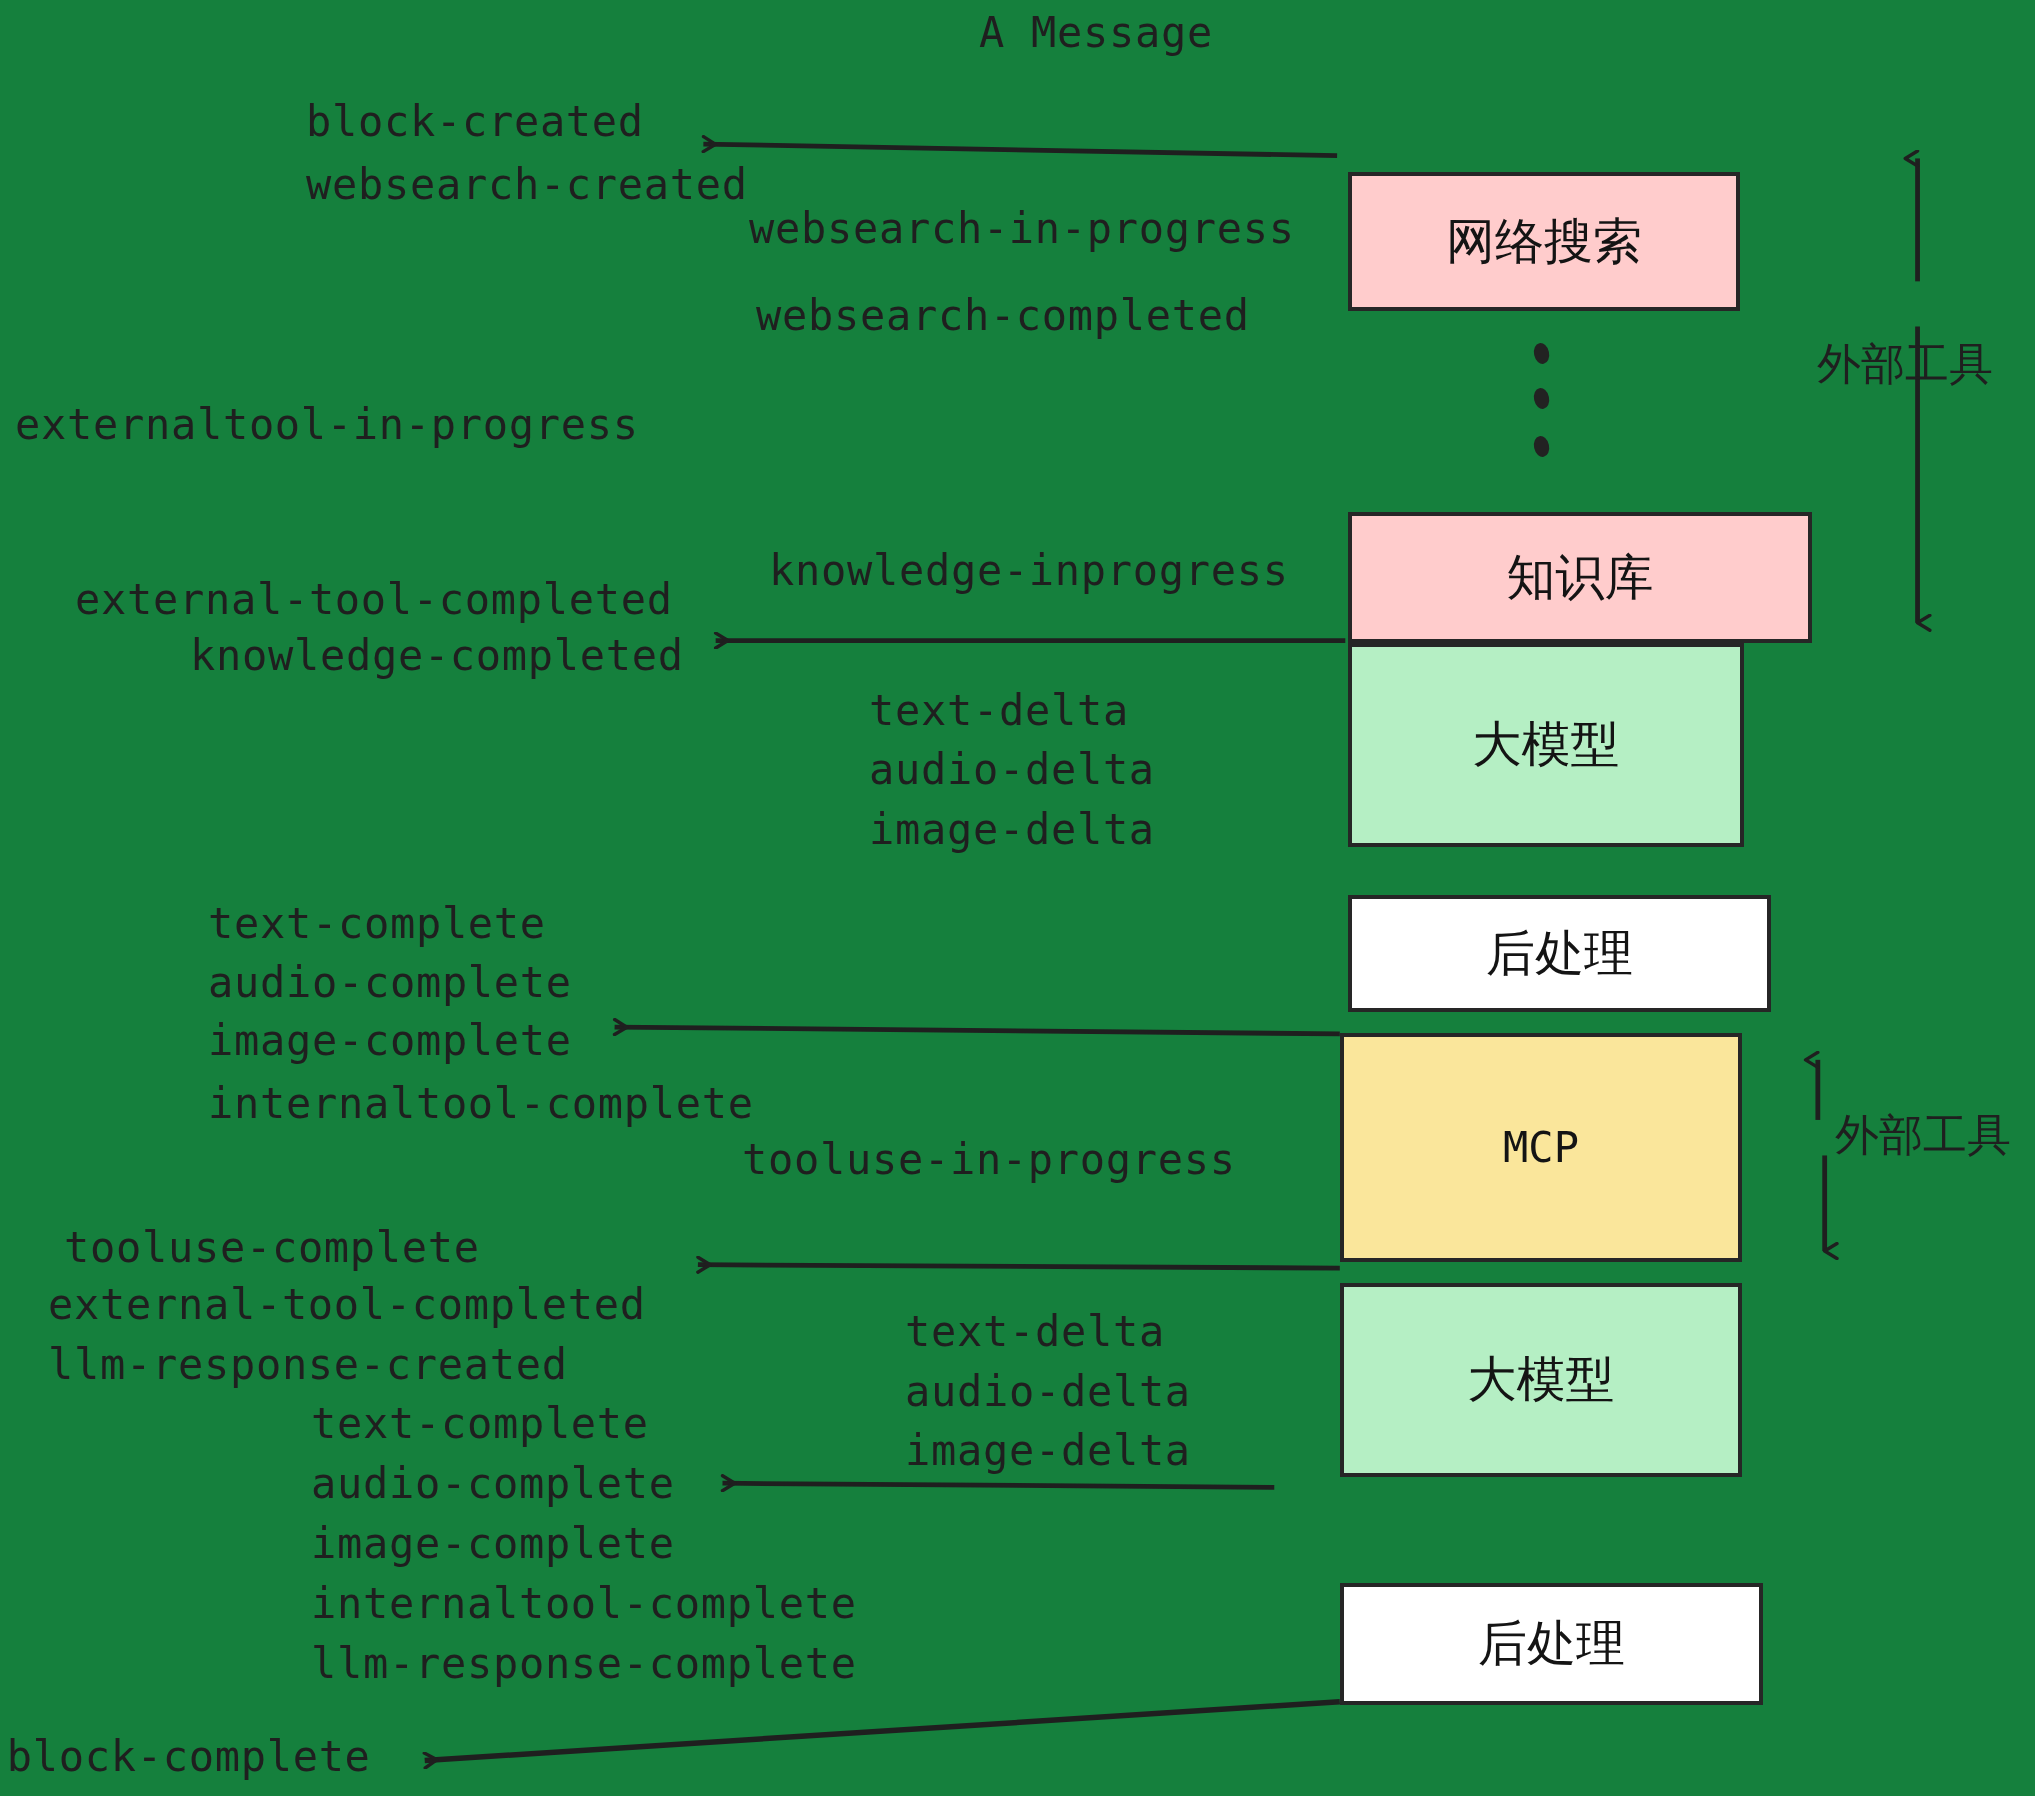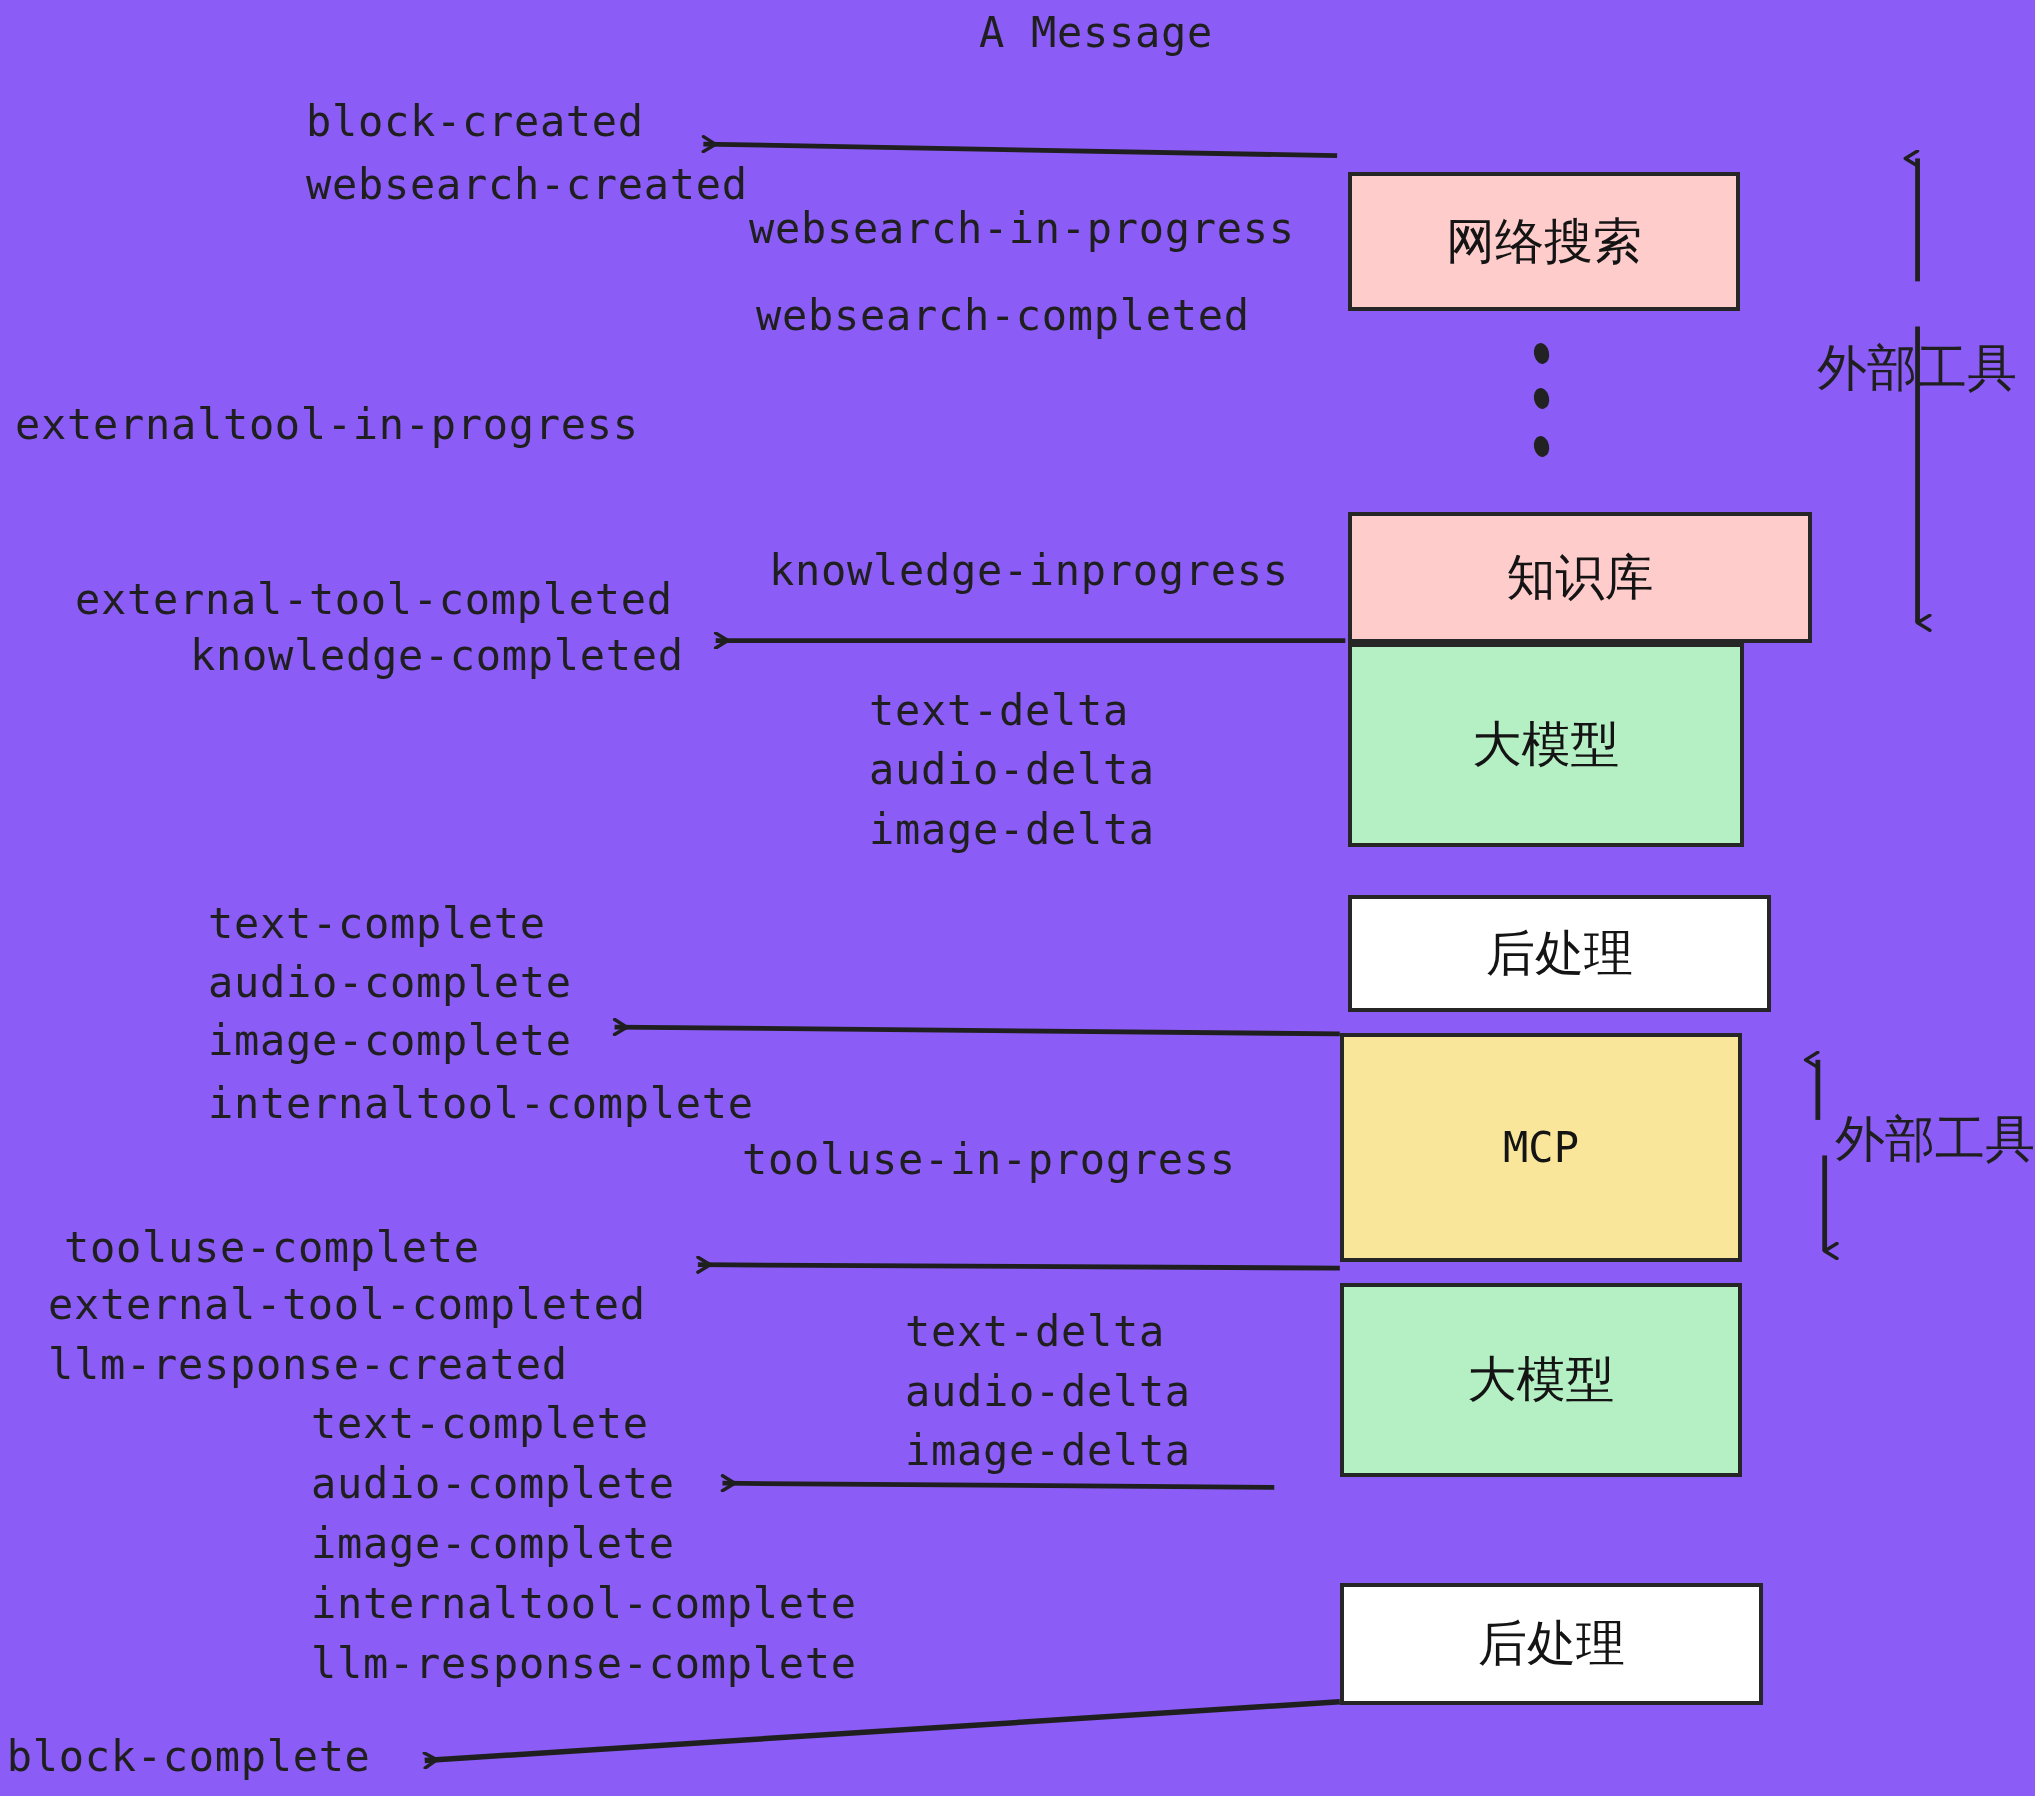--- a/index.html
+++ b/index.html
@@ -1,19 +1,19 @@
 <!DOCTYPE html>
 <html style="font-size:11px"><head>
 <meta charset="utf-8">
 <style>
   html,body{margin:0;padding:0;background:#ffffff;}
   #stage{
     position:relative;
     width:2035px;height:1796px;
-    background:#8b5cf6;
+    background:#15803d;
     font-family:"DejaVu Sans Mono", monospace;
     overflow:hidden;
   }
   .lbl{
     position:absolute;
     font-family:"DejaVu Sans Mono","Liberation Mono",monospace;
     font-size:42px;
     line-height:1;
     color:#1f1f1f;
     white-space:pre;
@@ -38,21 +38,21 @@
     font-size:49px;
     color:#141414;
   }
   .box.mono{
     font-family:"DejaVu Sans Mono","Liberation Mono",monospace;
     font-size:42px;
   }
   .cnlbl{
     position:absolute;
     font-family:"DejaVu Sans","Liberation Sans",sans-serif;
-    font-size:50px;
+    font-size:44px;
     color:#1f1f1f;
     white-space:pre;
   }
   svg.overlay{
     position:absolute;left:0;top:0;
     width:2035px;height:1796px;
     pointer-events:none;
   }
   .dot{
     position:absolute;

